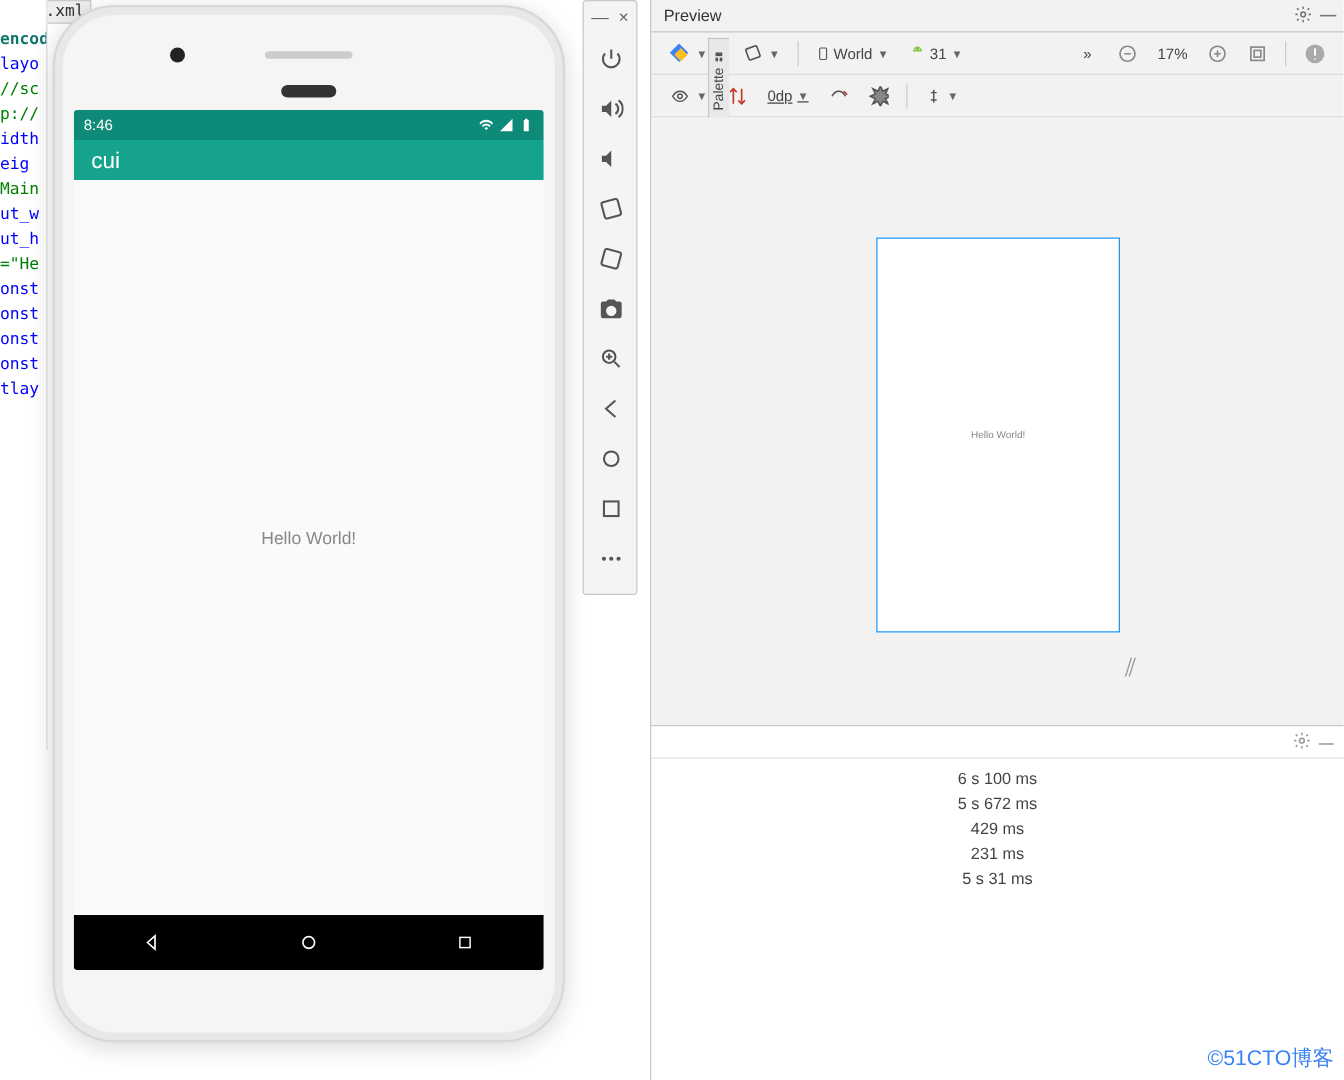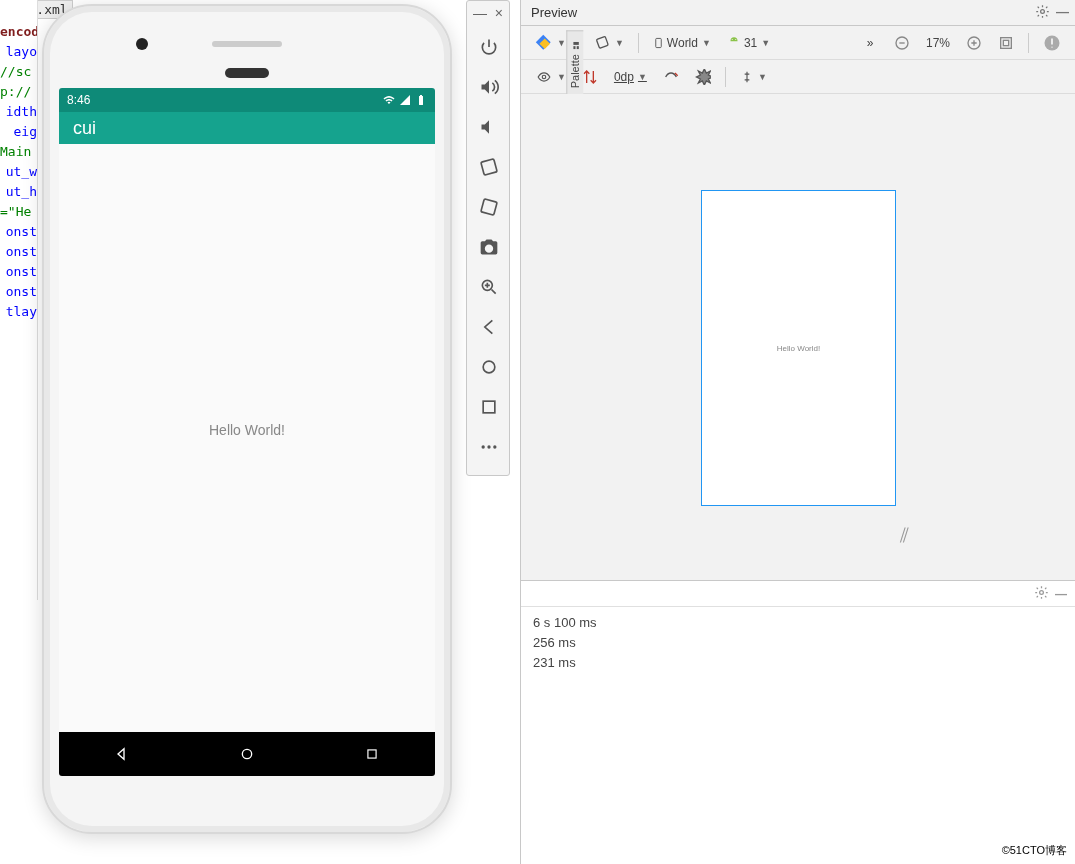--- a/index.html
+++ b/index.html
@@ -1,23 +1,23 @@
 <!DOCTYPE html>
 <html><head>
 <meta charset="utf-8">
 <style>
 * { box-sizing: border-box; margin: 0; padding: 0; }
 body { font-family: "Segoe UI", Arial, sans-serif; font-size: 12px; background: #fff; width: 1075px; height: 864px; overflow: hidden; position: relative; }
 
 
 .code-strip { position: absolute; left: 0; top: 0; width: 38px; height: 600px; background: #fff; border-right: 1px solid #ddd; font-family: Consolas, monospace; font-size: 13px; line-height: 20px; padding-top: 22px; overflow: hidden; }
 .code-strip .line { white-space: pre; }
-.kw-blue { color: #0000ff; text-align: right; }
+.kw-blue { color: #0000ff; }
 .kw-green { color: #008000; }
-.kw-teal { color: #7f1d1d; font-weight: bold; }
+.kw-teal { color: #0f766e; font-weight: bold; }
 .tab-label { position: absolute; left: 0; top: 0; font-family: Consolas, monospace; font-size: 13px; background: #eee; border: 1px solid #ccc; padding: 1px 4px; color: #333; }
 
 
 .phone-wrap { position: absolute; left: 42px; top: 4px; width: 410px; height: 840px; }
 .phone-body { position: absolute; left: 0; top: 0; width: 410px; height: 830px; background: #f5f5f5; border: 2px solid #d8d8d8; border-radius: 50px; box-shadow: 0 4px 20px rgba(0,0,0,0.15), inset 0 0 0 6px #e8e8e8; }
 .phone-speaker { position: absolute; top: 35px; left: 50%; transform: translateX(-50%); width: 70px; height: 6px; background: #ccc; border-radius: 3px; }
 .phone-cam { position: absolute; top: 32px; left: 92px; width: 12px; height: 12px; background: #222; border-radius: 50%; }
 .phone-home { position: absolute; top: 62px; left: 50%; transform: translateX(-50%); width: 44px; height: 10px; background: #333; border-radius: 5px; }
 .phone-screen { position: absolute; top: 82px; left: 15px; right: 15px; bottom: 56px; background: #fafafa; border-radius: 3px; overflow: hidden; }
 .status-bar { height: 24px; background: #0e8a78; color: #fff; display: flex; align-items: center; justify-content: space-between; padding: 0 8px; font-size: 12px; }
@@ -44,23 +44,23 @@
 .sep { width: 1px; height: 20px; background: #ccc; margin: 0 4px; }
 .palette-tab { position: absolute; left: -22px; top: 30px; transform: rotate(-90deg); transform-origin: right top; font-size: 11px; color: #444; background: #e8e8e8; border: 1px solid #c8c8c8; border-bottom: none; padding: 2px 8px; }
 .design-area { flex: 1; position: relative; background: #f2f2f2; overflow: hidden; }
 .blueprint { position: absolute; left: 180px; top: 96px; width: 195px; height: 316px; background: #fff; border: 1px solid #2196f3; }
 .blueprint .bp-text { position: absolute; top: 50%; left: 50%; transform: translate(-50%,-50%); font-size: 8px; color: #888; }
 .resize-handle { position: absolute; right: 166px; top: 430px; color: #999; font-size: 20px; }
 
 
 .log-panel { position: absolute; left: 520px; right: 0; top: 580px; bottom: 0; background: #fff; border-top: 1px solid #c8c8c8; border-left: 1px solid #c8c8c8; }
 .log-header { height: 26px; display: flex; justify-content: flex-end; align-items: center; padding: 0 8px; gap: 6px; color: #888; border-bottom: 1px solid #e0e0e0; }
-.log-lines { padding: 6px 12px; text-align: left; font-size: 13px; color: #444; line-height: 20px; font-family: "Segoe UI", Arial, sans-serif; }
-
-.watermark { position: absolute; right: 8px; bottom: 6px; color: #000000; font-size: 11px; }
+.log-lines { padding: 6px 12px; text-align: center; font-size: 13px; color: #444; line-height: 20px; font-family: "Segoe UI", Arial, sans-serif; }
+
+.watermark { position: absolute; right: 8px; bottom: 6px; color: #3b82f6; font-size: 17px; }
 </style>
 </head>
 <body>
 
 <div class="tab-label"><span>lors.xml</span></div>
 <div class="code-strip" id="code-strip">
     <div class="line kw-teal">encod</div>
     <div class="line kw-blue">layo</div>
     <div class="line kw-green">//sc</div>
     <div class="line kw-green">p://</div>
@@ -321,18 +321,20 @@
 <div class="log-panel">
   <div class="log-header">
     <span><svg width="15" height="15" viewBox="0 0 24 24" fill="none" stroke="#999" stroke-width="2">
           <circle cx="12" cy="12" r="3"></circle>
           <path d="M12 2v3M12 19v3M4.2 4.2l2.1 2.1M17.7 17.7l2.1 2.1M2 12h3M19 12h3M4.2 19.8l2.1-2.1M17.7 6.3l2.1-2.1"></path>
         </svg></span>
     <span style="font-weight:bold;color:#999">—</span>
   </div>
   <div class="log-lines" id="log-lines">
       <div>6 s 100 ms</div>
-      <div>256 ms</div>
+      <div>5 s 672 ms</div>
+      <div>429 ms</div>
       <div>231 ms</div>
+      <div>5 s 31 ms</div>
     </div>
 </div>
 
 <div class="watermark">©51CTO博客</div>
 
 </body></html>

